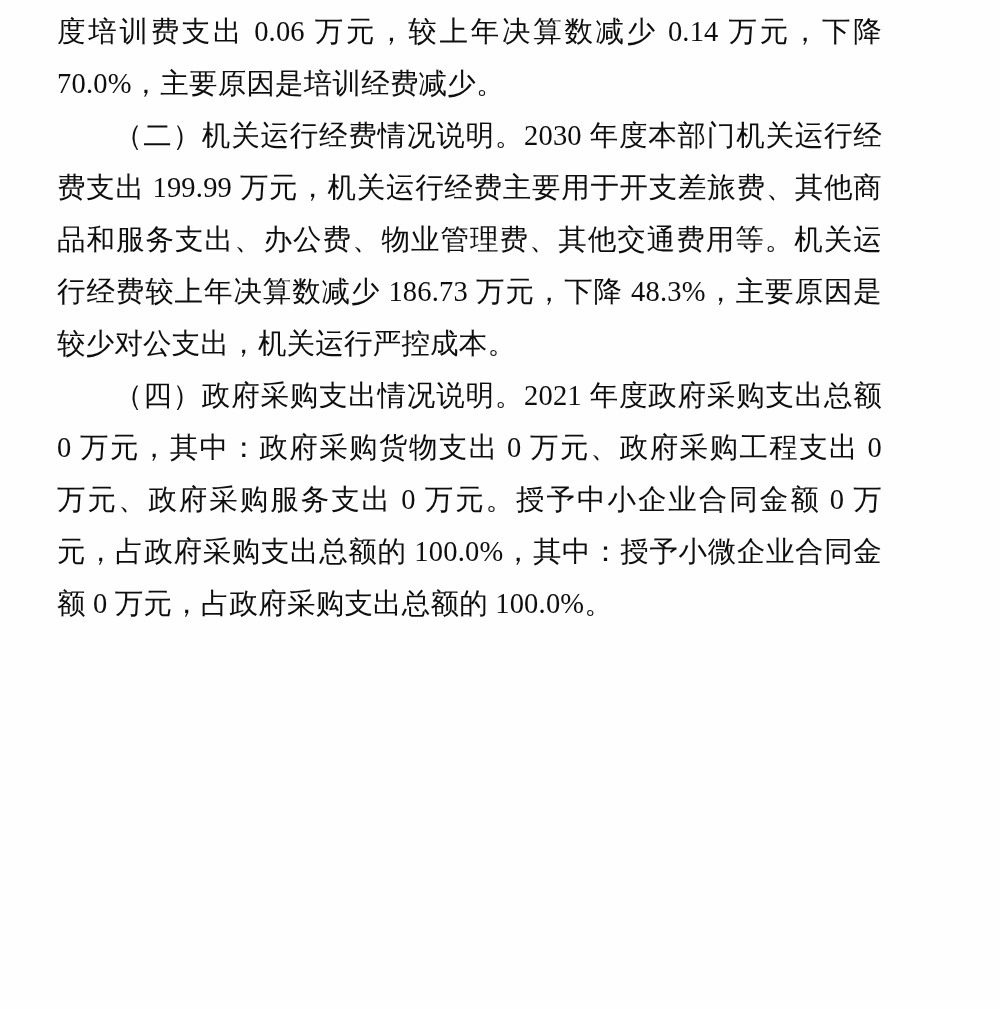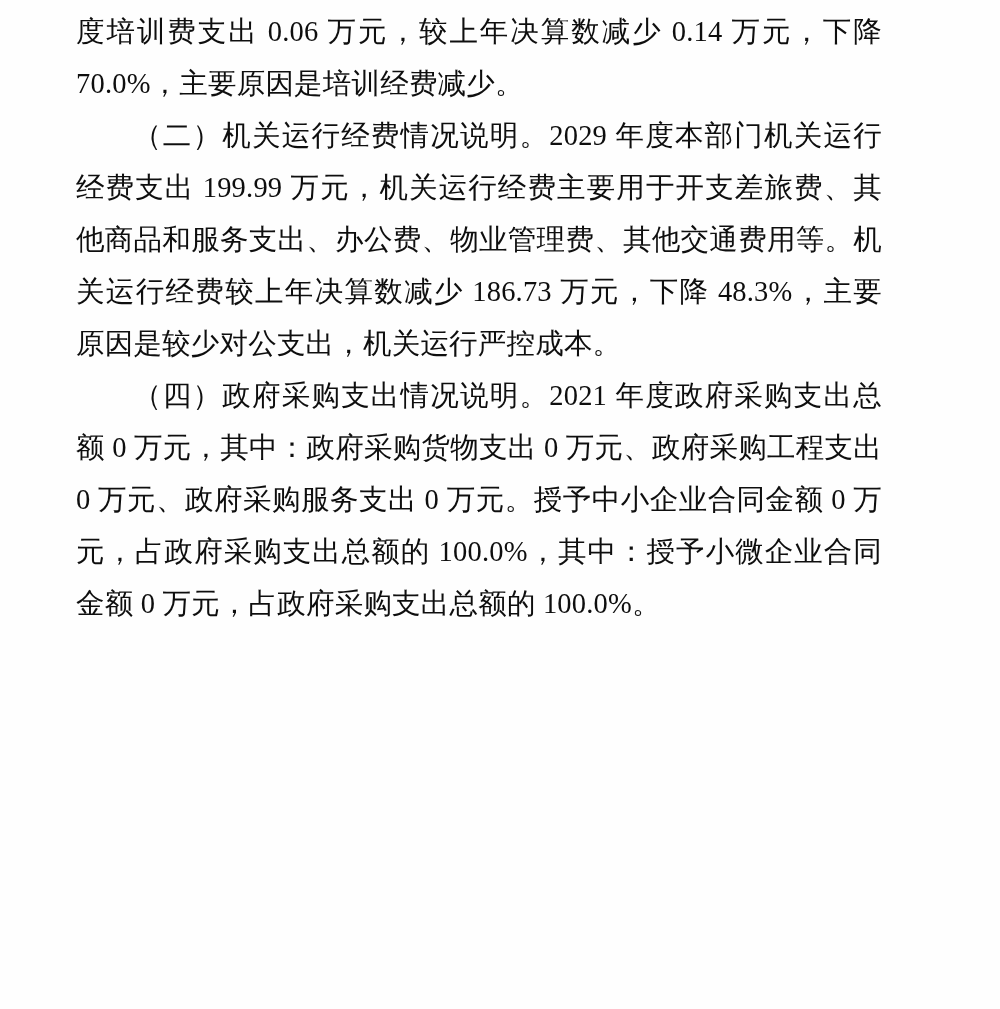--- a/index.html
+++ b/index.html
@@ -12,21 +12,21 @@
     height: 1009px;
     font-family: "Liberation Serif", "DejaVu Serif", serif;
     color: #0e0e0e;
     overflow: hidden;
   }
   .page {
     position: relative;
     width: 1000px;
     height: 1009px;
     box-sizing: border-box;
-    padding: 6px 118px 0 76px;
+    padding: 6px 118px 0 57px;
     background: #fefefe;
   }
   .para {
     font-size: 28.5px;
     line-height: 52px;
     text-align: justify;
     text-justify: inter-ideograph;
     margin: 0 0 0 0;
     letter-spacing: 0.2px;
   }
@@ -37,18 +37,18 @@
     text-indent: 0;
   }
 </style>
 </head>
 <body>
 
 <div class="page">
 
   <p class="para cont">度培训费支出 0.06 万元，较上年决算数减少 0.14 万元，下降 70.0%，主要原因是培训经费减少。</p>
 
-  <p class="para indent">（二）机关运行经费情况说明。2029 年度本部门机关运行经费支出 199.99 万元，机关运行经费主要用于开支差旅费、其他商品和服务支出、办公费、物业管理费、其他交通费用等。机关运行经费较上年决算数减少 186.73 万元，下降 48.3%，主要原因是较少对公支出，机关运行严控成本。</p>
+  <p class="para indent">（二）机关运行经费情况说明。2030 年度本部门机关运行经费支出 199.99 万元，机关运行经费主要用于开支差旅费、其他商品和服务支出、办公费、物业管理费、其他交通费用等。机关运行经费较上年决算数减少 186.73 万元，下降 48.3%，主要原因是较少对公支出，机关运行严控成本。</p>
 
 
   <p class="para indent">（四）政府采购支出情况说明。2021 年度政府采购支出总额 0 万元，其中：政府采购货物支出 0 万元、政府采购工程支出 0 万元、政府采购服务支出 0 万元。授予中小企业合同金额 0 万元，占政府采购支出总额的 100.0%，其中：授予小微企业合同金额 0 万元，占政府采购支出总额的 100.0%。</p>
 
 </div>
 
 </body></html>

